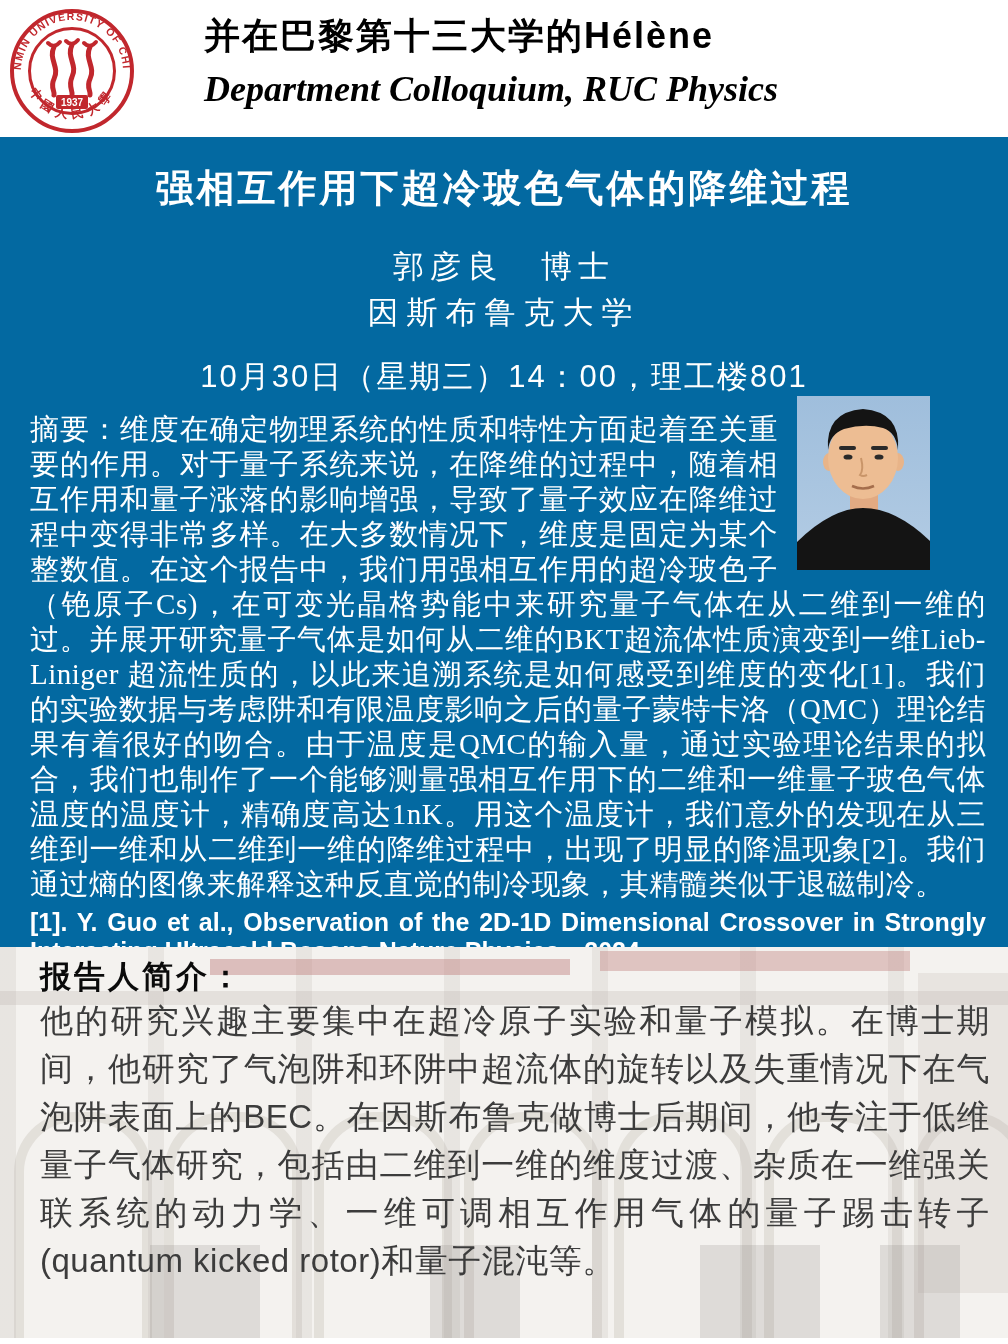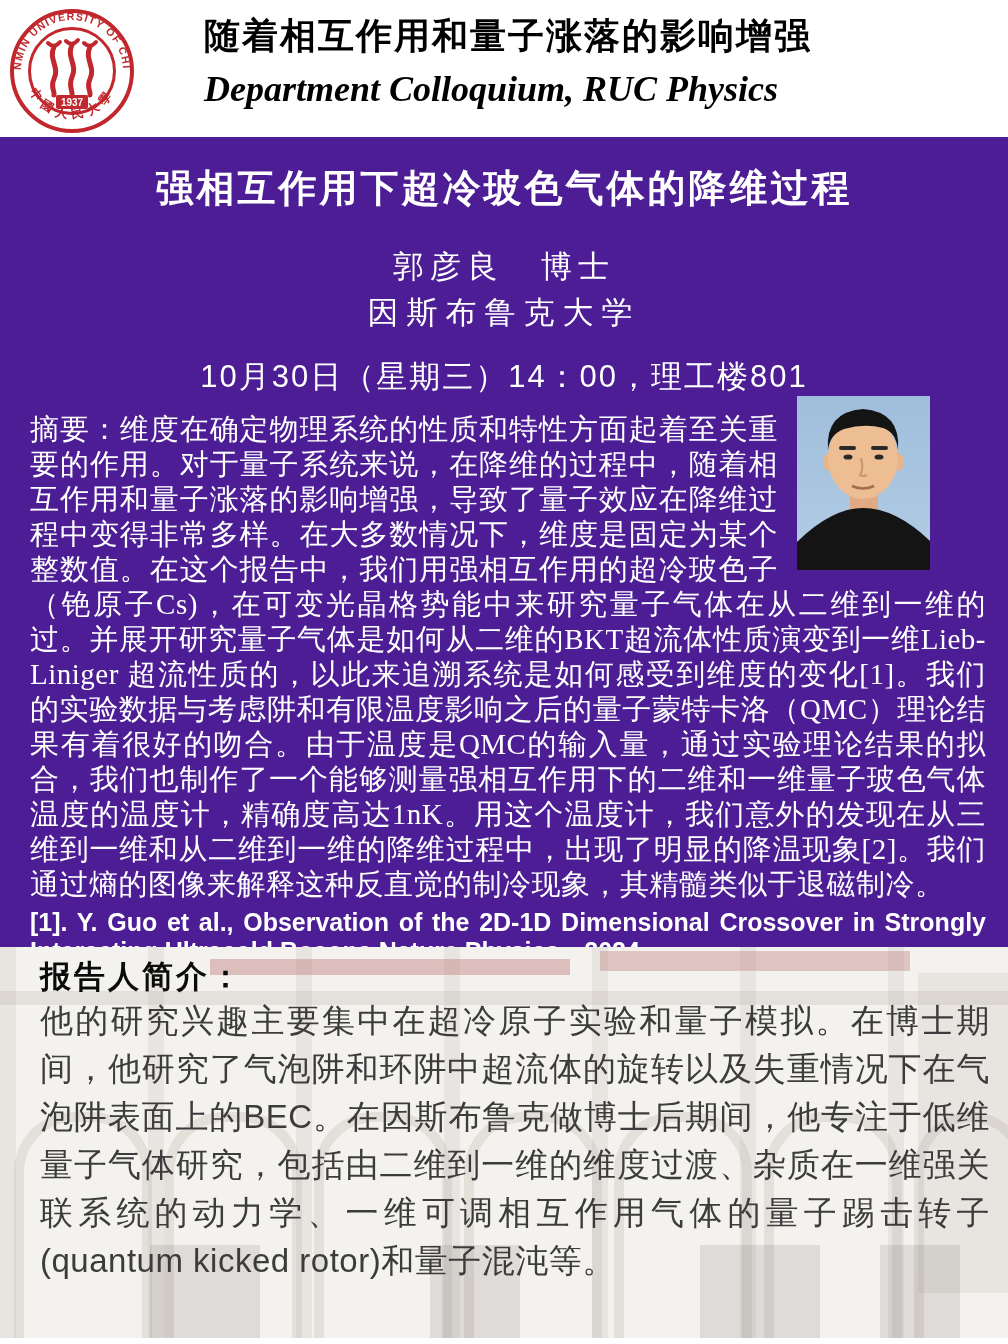--- a/index.html
+++ b/index.html
@@ -9,21 +9,21 @@
 
   
   .header{height:137px;display:flex;align-items:flex-start;background:#fff;}
   .logo-wrap{width:128px;height:128px;margin:7px 0 0 8px;flex:0 0 auto;}
   .header-titles{margin:10px 0 0 68px;}
   .title-cn{font-size:36px;font-weight:bold;color:#000;letter-spacing:2px;line-height:52px;}
   .title-en{font-family:"Liberation Serif", serif;font-style:italic;font-weight:bold;
             font-size:36px;color:#000;line-height:50px;margin-top:2px;}
 
   
-  .blue{height:810px;background:#4c1d95;color:#fff;overflow:hidden;}
+  .blue{height:810px;background:#0369a1;color:#fff;overflow:hidden;}
   .talk-title{margin-top:26px;text-align:center;font-size:38px;font-weight:bold;letter-spacing:3px;}
   .speaker{margin-top:32px;text-align:center;font-size:31px;font-family:"Liberation Serif", serif;letter-spacing:6px;}
   .affiliation{margin-top:4px;text-align:center;font-size:31px;font-family:"Liberation Serif", serif;letter-spacing:8px;}
   .datetime{margin-top:22px;text-align:center;font-size:31px;letter-spacing:2px;}
   .abstract-wrap{margin:14px 22px 0 30px;font-size:29px;line-height:35px;
                  font-family:"Liberation Serif", serif;letter-spacing:0.5px;text-align:justify;}
   .photo-float{float:right;width:196px;height:158px;margin:0 0 6px 12px;position:relative;}
   .photo-float svg{position:absolute;right:56px;top:-16px;display:block;}
   .refs{margin:6px 22px 0 30px;font-size:25px;line-height:29px;font-weight:bold;text-align:justify;}
   .refs p{margin:0;}
@@ -73,21 +73,21 @@
           <path d="M82,40 C76,52 88,60 82,72 C78,80 83,84 82,88"></path>
           <path d="M40,36 Q46,42 52,35" stroke-width="4"></path>
           <path d="M58,34 Q64,40 70,33" stroke-width="4"></path>
           <path d="M76,36 Q82,42 88,35" stroke-width="4"></path>
         </g>
         <rect x="48" y="88" width="32" height="14" rx="2" fill="#C1272D"></rect>
         <text x="64" y="99" font-size="10" font-weight="bold" fill="#ffffff" text-anchor="middle" font-family="Liberation Sans, sans-serif">1937</text>
       </svg>
     </div>
     <div class="header-titles">
-      <div class="title-cn">随着相互作用和量子涨落的影响增强</div>
+      <div class="title-cn">并在巴黎第十三大学的Hélène</div>
       <div class="title-en">Department Colloquium, RUC Physics</div>
     </div>
   </div>
 
   <div class="blue">
     <div class="talk-title">强相互作用下超冷玻色气体的降维过程</div>
     <div class="speaker">郭彦良　博士</div>
     <div class="affiliation">因斯布鲁克大学</div>
     <div class="datetime">10月30日（星期三）14：00，理工楼801</div>
 

